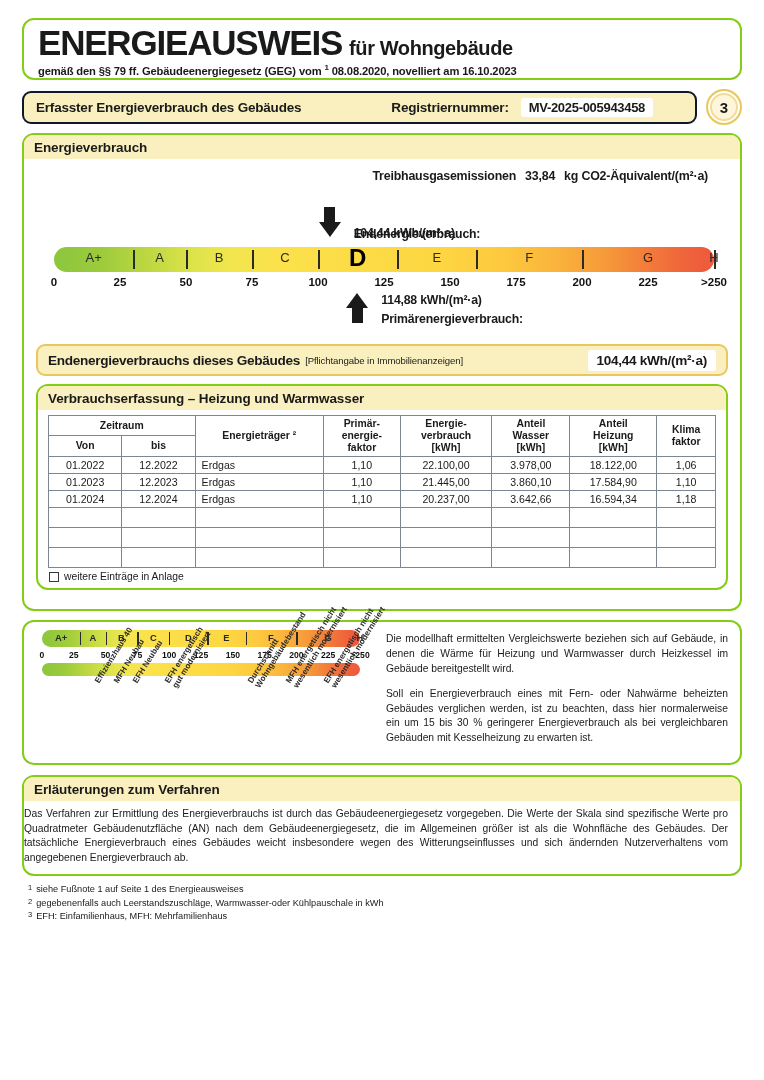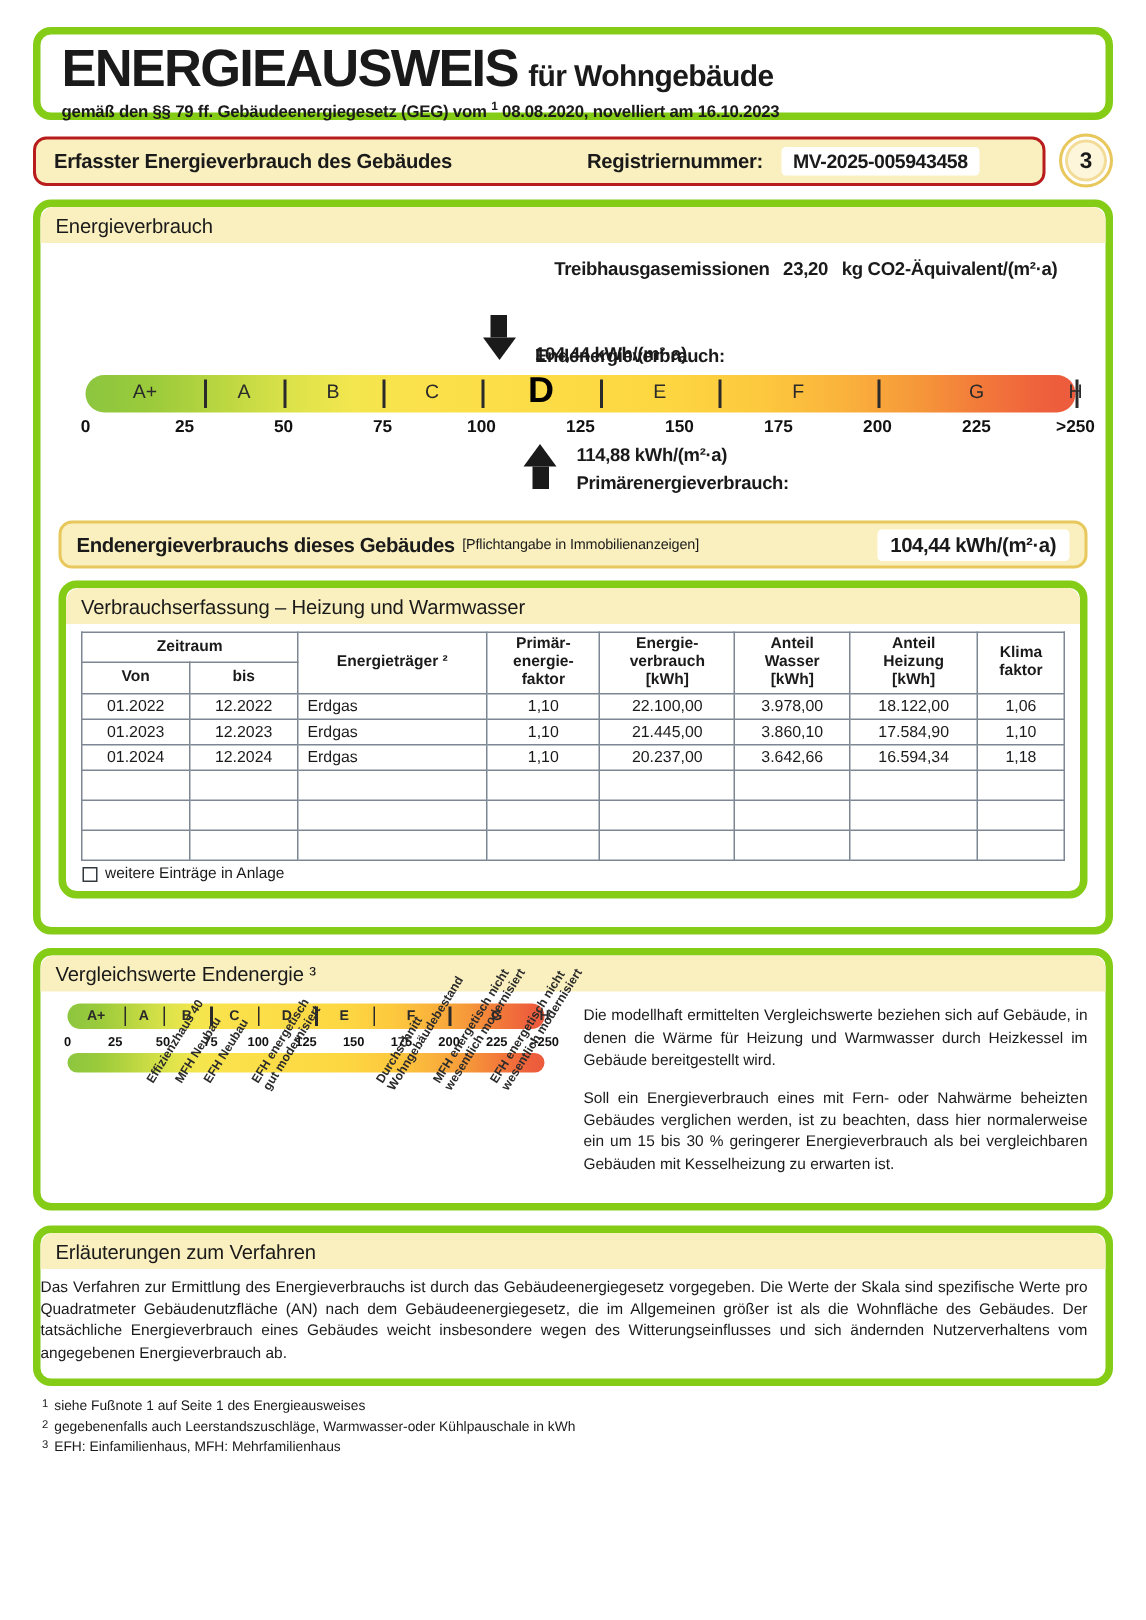--- a/index.html
+++ b/index.html
@@ -19,30 +19,30 @@
     position: absolute;
     left: 0; top: 0;
     width: 764px;
     height: 1080px;
     box-sizing: border-box;
     padding: 18px 22px 0 22px;
   }
 
   
   .panel {
-    border: 5px solid #84cc16;
+    border: 2px solid #84cc16;
     border-radius: 12px;
     background: #ffffff;
     box-sizing: border-box;
     position: relative;
   }
   .panel-head {
     background: #faf0bf;
     border-radius: 9px 9px 0 0;
-    font-weight: normal;
+    font-weight: bold;
     font-size: 13.5px;
     padding: 5px 10px 4px 10px;
     letter-spacing: -0.1px;
   }
 
   
   .titlebar {
     height: 62px;
     padding: 4px 14px 0 14px;
     margin-bottom: 9px;
@@ -79,21 +79,21 @@
     align-items: center;
     gap: 9px;
     margin-bottom: 8px;
   }
   .regbar {
     flex: 1;
     height: 33px;
     display: flex;
     align-items: center;
     background: #faf0bf;
-    border: 2px solid #b91c1c;
+    border: 2px solid #0f172a;
     border-radius: 9px;
     padding: 0 12px;
     box-sizing: border-box;
     font-size: 13.5px;
     font-weight: bold;
   }
   .reg-label-left { letter-spacing: -0.2px; }
   .reg-label-right {
     margin-left: 90px;
     letter-spacing: -0.2px;
@@ -370,21 +370,21 @@
     </div>
     <div class="pagebadge">3</div>
   </div>
 
   <div class="panel">
     <div class="panel-head">Energieverbrauch</div>
     <div class="cons-body">
 
       <div class="thg-row">
         <span>Treibhausgasemissionen</span>
-        <span>23,20</span>
+        <span>33,84</span>
         <span>kg CO2-Äquivalent/(m²·a)</span>
       </div>
 
       <div class="scale-zone">
 
         <div class="arrow-blk" id="arrowDown" style="top: 22px; left: 282.722px;">
           <div class="arrow-down-stem"></div>
           <div class="arrow-down"></div>
         </div>
         <div class="ann-text" id="annFinalLabel" style="top: 22px; left: 317.722px; margin-top: 20px;">Endenergieverbrauch:</div>
@@ -542,21 +542,20 @@
             <span class="chkbox"></span>
             <span>weitere Einträge in Anlage</span>
           </div>
         </div>
       </div>
 
     </div>
   </div>
 
   <div class="panel" style="margin-top:9px;">
-    <div class="panel-head">Vergleichswerte Endenergie ³</div>
     <div class="cmp-body">
       <div class="cmp-left">
         <div class="cmp-band" id="cmpBand">
             <span class="cmp-letter" style="left: 19.08px;">A+</span>
             <span class="cmp-letter" style="left: 50.88px;">A</span>
             <span class="cmp-letter" style="left: 79.5px;">B</span>
             <span class="cmp-letter" style="left: 111.3px;">C</span>
             <span class="cmp-letter" style="left: 146.28px;">D</span>
             <span class="cmp-letter" style="left: 184.44px;">E</span>
             <span class="cmp-letter" style="left: 228.96px;">F</span>

